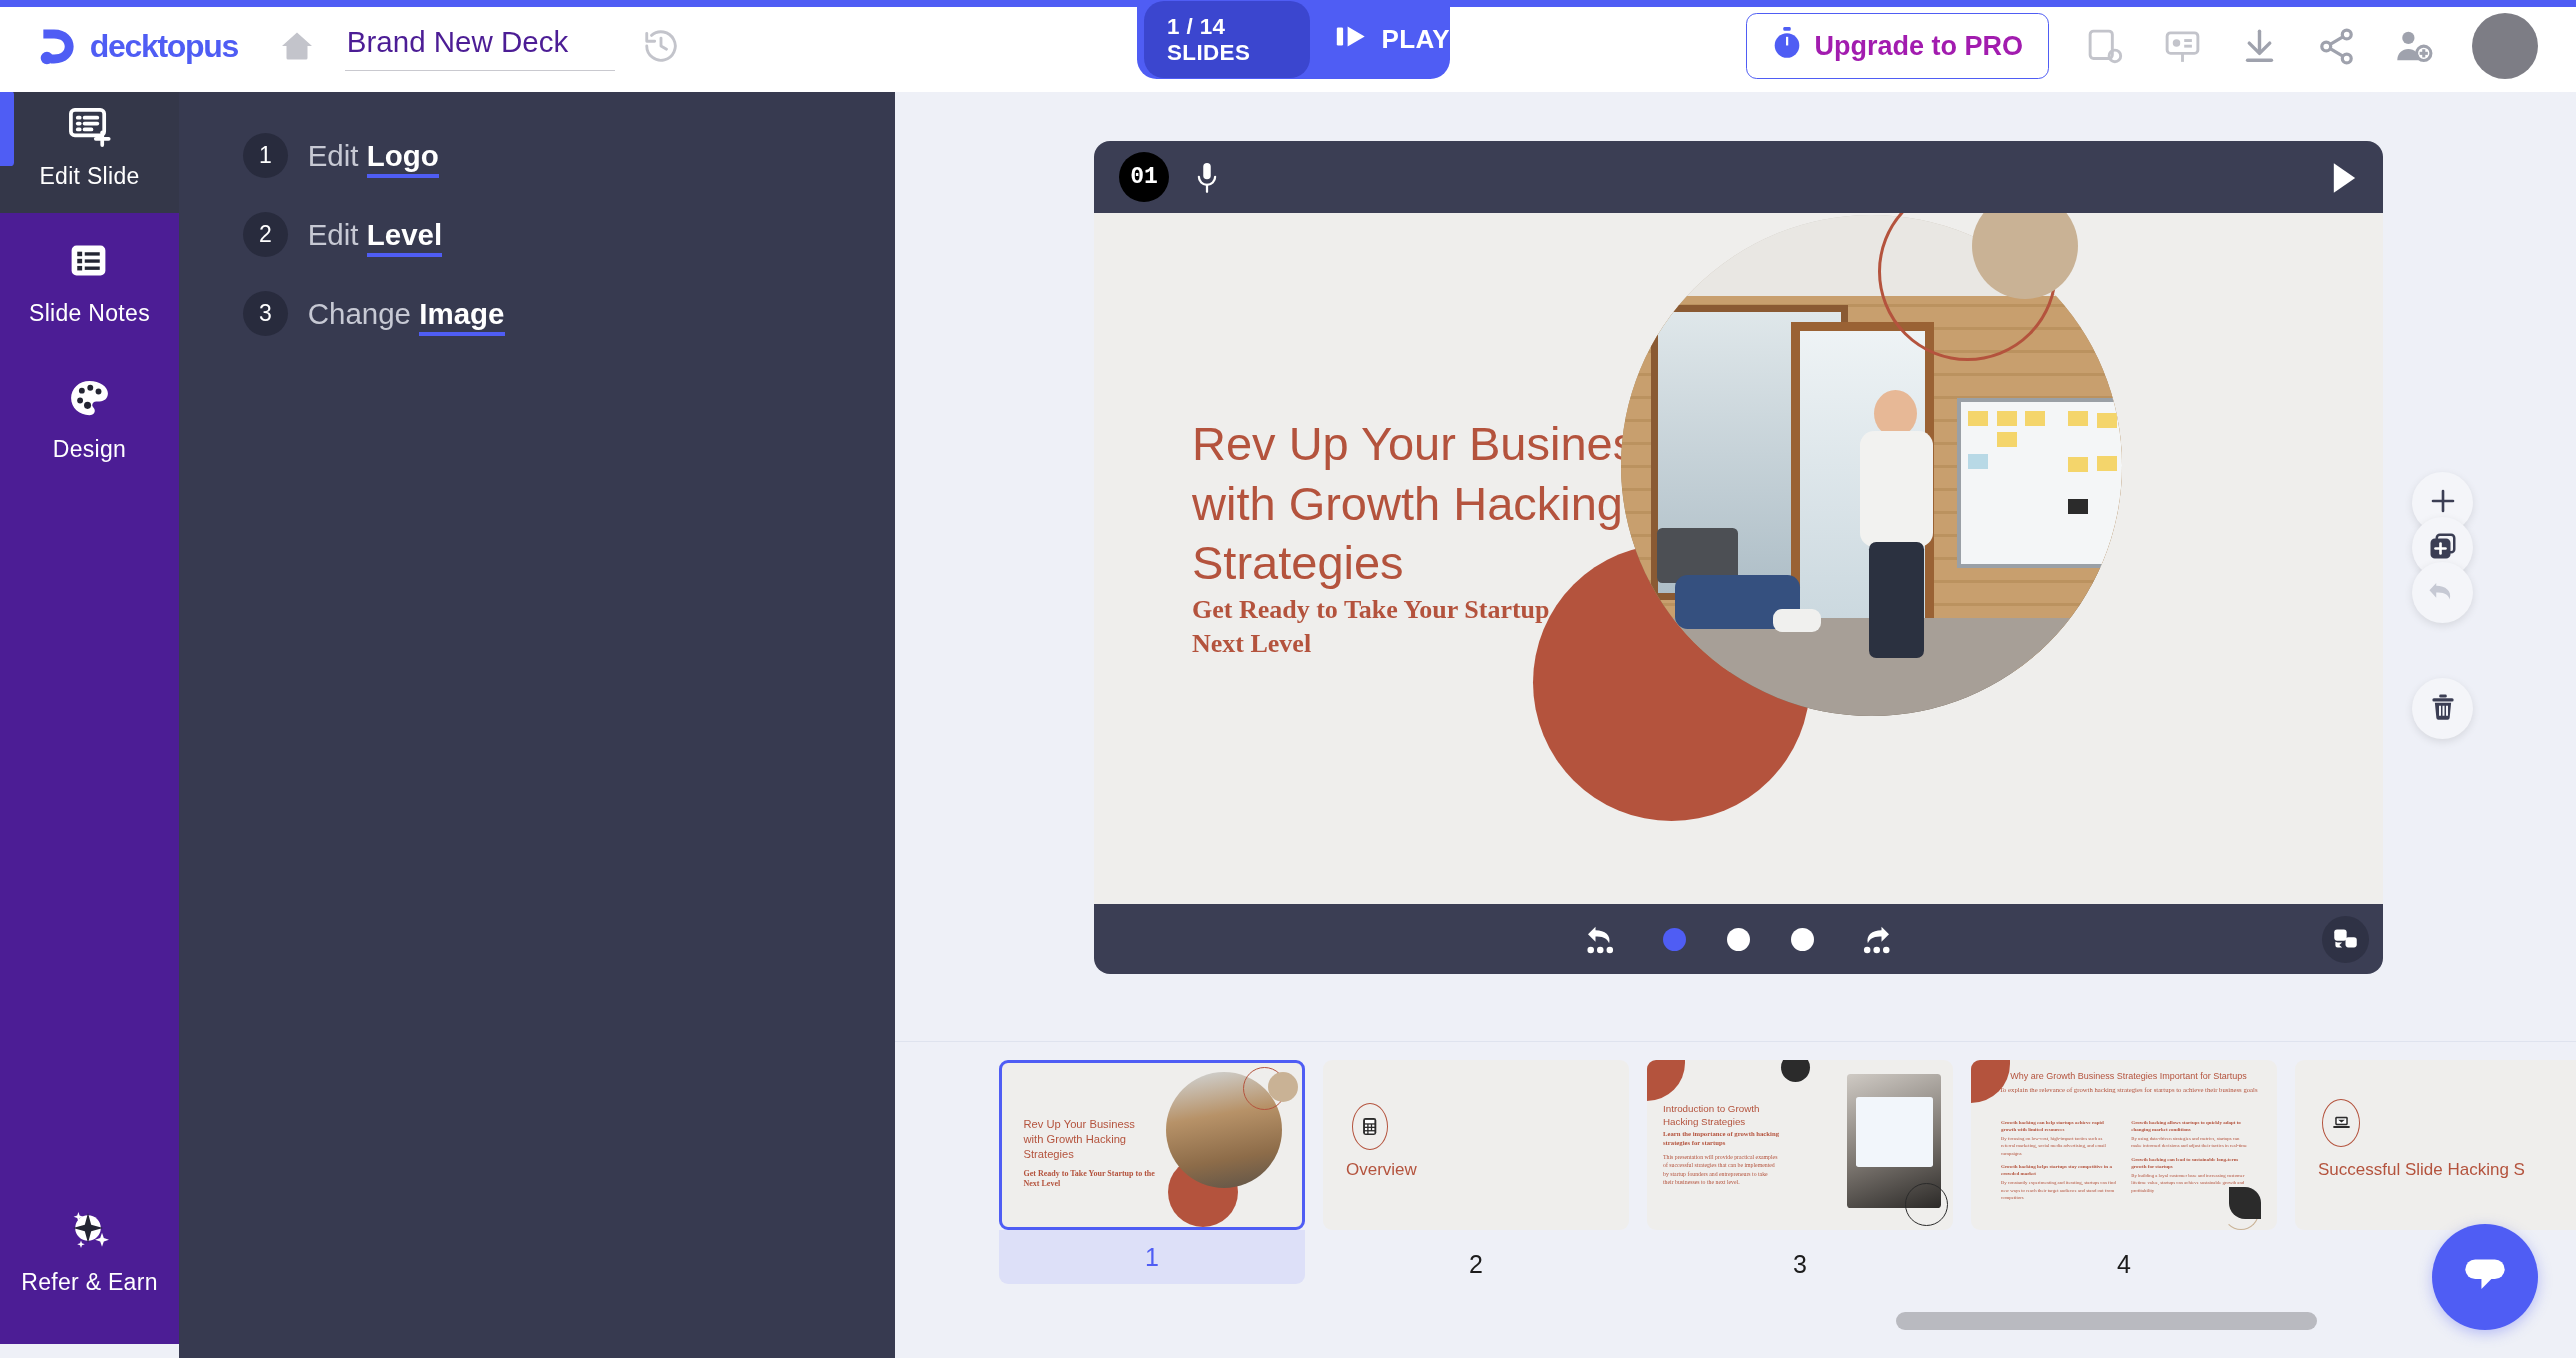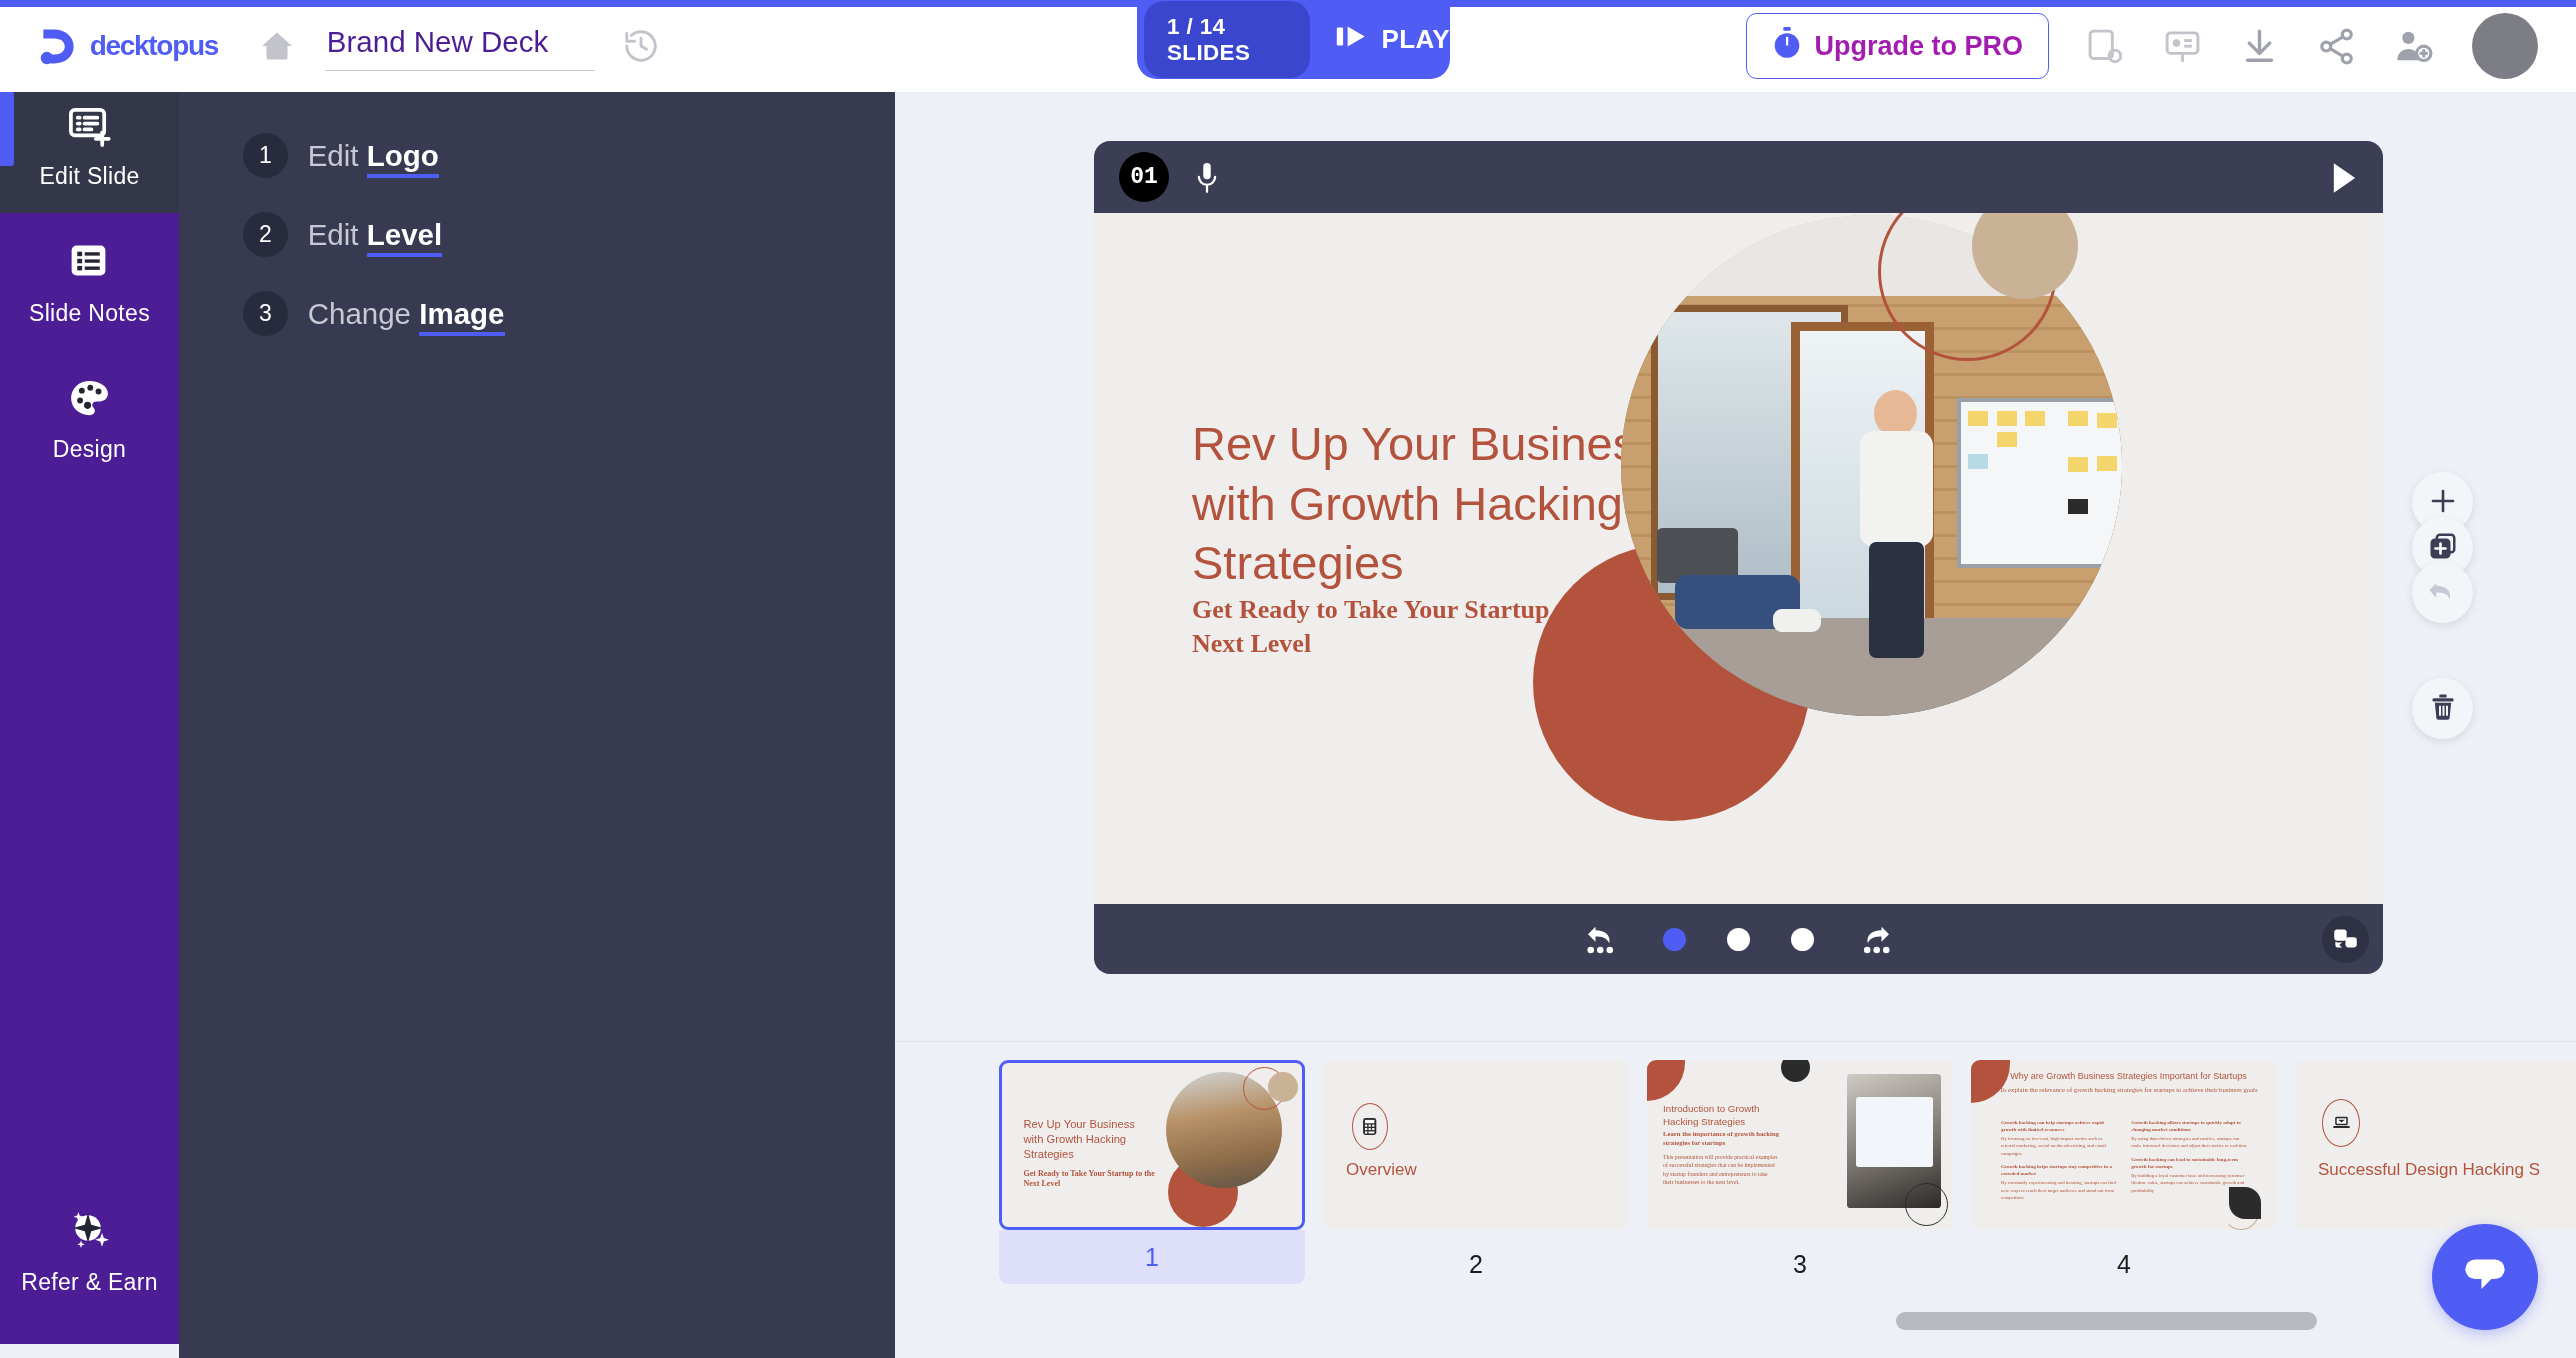--- a/index.html
+++ b/index.html
@@ -19,21 +19,21 @@
     z-index: 40;
   }
   .topbar-accent {
     position: absolute; top: 0; left: 0; width: 2576px; height: 7.2px;
     background: #4f5df4;
   }
   .logo-block { display: flex; align-items: center; margin-left: 38px; }
   .logo-mark { width: 41px; height: 41px; position: relative; }
   .logo-mark svg { display: block; }
   .logo-text {
-    font-size: 28px; font-weight: bold; color: #4f5df4;
+    font-size: 32px; font-weight: bold; color: #4f5df4;
     letter-spacing: -1.3px; margin-left: 10.7px;
   }
   .home-icon { margin-left: 41px; width: 36px; height: 36px; cursor: pointer; }
   .deck-title-wrap { margin-left: 30px; position: relative; }
   .deck-title {
     font-size: 29.5px; color: #4c1d95; border: none; outline: none;
     background: transparent; width: 270px; padding: 3.6px 1.8px 10.7px 1.8px;
     border-bottom: 1.8px solid #c9c9cf;
     font-family: "Liberation Sans", sans-serif;
   }
@@ -721,21 +721,21 @@
     <div class="thumb-cell">
       <div class="thumb">
         <div class="t5-ring">
           <svg width="17" height="13.4" viewBox="0 0 20 16" fill="#2b2b2b">
             <rect x="2.5" y="1" width="15" height="10" rx="1.6"></rect>
             <rect x="4.3" y="2.8" width="11.4" height="6.4" fill="#fff"></rect>
             <path d="M6 4.4 h8 l-4 3.4 z" fill="#2b2b2b"></path>
             <rect x="0" y="12" width="20" height="2.2" rx="1.1"></rect>
           </svg>
         </div>
-        <div class="t5-lbl">Successful Design Hacking S</div>
+        <div class="t5-lbl">Successful Slide Hacking S</div>
       </div>
       <div class="thumb-num">5</div>
     </div>
   </div>
 
   <div class="hscroll"></div>
 </div>
 
 <div class="chat-fab">
   <span>

